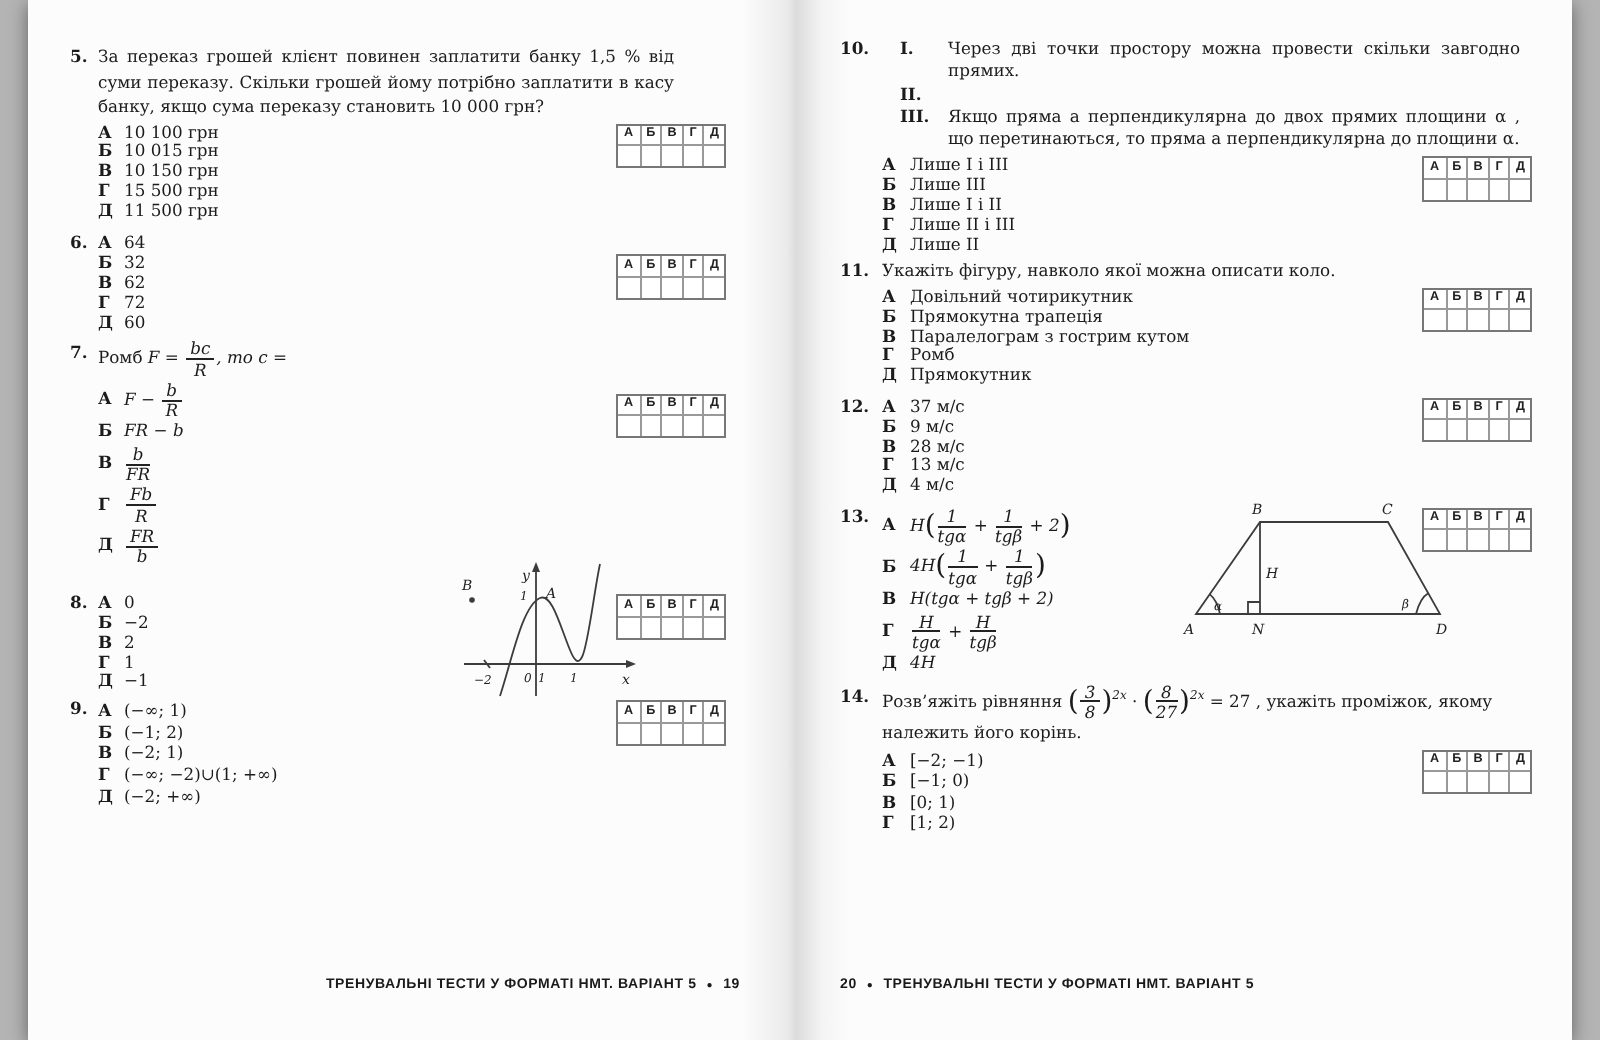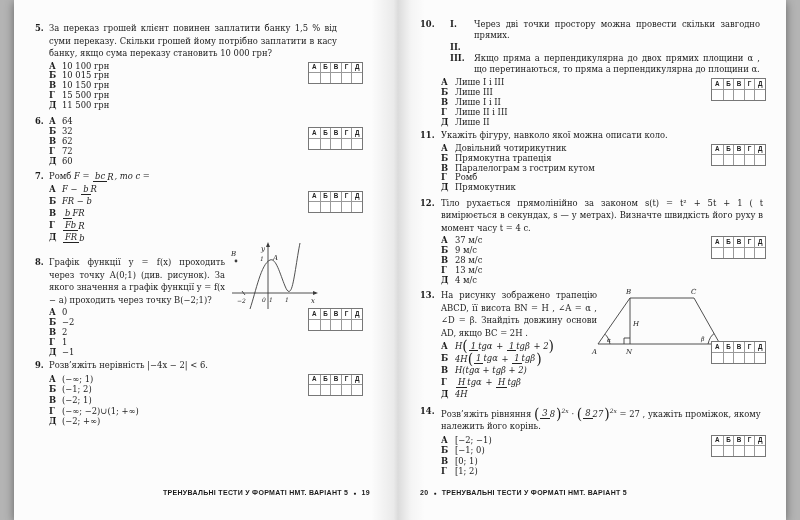--- a/index.html
+++ b/index.html
@@ -28,21 +28,21 @@
   .opt{display:flex;align-items:center;line-height:9.8px;min-height:9.8px;}
   .ol{font-weight:bold;width:13px;flex:none;}
   .page-right .ol{width:14px;}
   .mopt{margin:2px 0;}
   .stmts{margin:1px 0 3px 9px;}
   .stmts .opt{line-height:11.3px;min-height:11.3px;align-items:flex-start;}
   .stmts .ol{width:24px;}
   .stmts .ov{text-align:justify;max-width:286px;}
 
   .mi{font-style:italic;}
-  .frac{display:inline-flex;flex-direction:row;text-align:center;vertical-align:middle;
+  .frac{display:inline-flex;flex-direction:column;text-align:center;vertical-align:middle;
         font-style:italic;line-height:8.2px;margin:0 1px;}
   .frac .fn{border-bottom:0.7px solid #222;padding:0 2px 0.5px;}
   .frac .fd{padding-top:0.5px;}
   .bp{font-size:14px;line-height:10px;vertical-align:middle;font-style:normal;}
   sup.exp{font-size:6px;font-style:italic;}
 
   .agrid{position:absolute;top:0;right:20px;width:53px;background:#fff;border:1px solid #777;
          display:grid;grid-template-columns:repeat(5,1fr);grid-template-rows:9.5px 11px;z-index:3;}
   .page-right .agrid{right:8px;}
   .ag-cell{border-left:1px solid #999;display:flex;align-items:center;justify-content:center;
@@ -215,21 +215,20 @@
                 </span>
             </span>
           </div>
         </div>
       </div>
     </div>
 
     <div class="q q8" style="margin-bottom:2px">
       <span class="qnum">8.</span>
       <div class="qbody">
-        <div class="qtext">Графік функції y = f(x) проходить через точку A(0;1) (див. рисунок). За якого значення a графік функції y = f(x − a) проходить через точку B(−2;1)?</div>
         <div class="opts">
           <div class="agrid">
               <div class="ag-cell">А</div>
               <div class="ag-cell">Б</div>
               <div class="ag-cell">В</div>
               <div class="ag-cell">Г</div>
               <div class="ag-cell">Д</div>
               <div class="ag-cell"></div>
               <div class="ag-cell"></div>
               <div class="ag-cell"></div>
@@ -274,21 +273,20 @@
         <text x="9" y="62" class="small">−2</text>
         <text x="34" y="61" class="small">0</text>
         <text x="41" y="61" class="small">1</text>
         <text x="57" y="61" class="small">1</text>
       </svg>
     </div>
 
     <div class="q">
       <span class="qnum">9.</span>
       <div class="qbody">
-        <div class="qtext">Розв’яжіть нерівність |−4x − 2| &lt; 6.</div>
         <div class="opts">
           <div class="agrid">
               <div class="ag-cell">А</div>
               <div class="ag-cell">Б</div>
               <div class="ag-cell">В</div>
               <div class="ag-cell">Г</div>
               <div class="ag-cell">Д</div>
               <div class="ag-cell"></div>
               <div class="ag-cell"></div>
               <div class="ag-cell"></div>
@@ -418,21 +416,20 @@
               <span class="ol">Д</span>
               <span class="ov">Прямокутник</span>
             </div>
           </div>
       </div>
     </div>
 
     <div class="q" style="margin-bottom:4px">
       <span class="qnum">12.</span>
       <div class="qbody">
-        <div class="qtext">Тіло рухається прямолінійно за законом s(t) = t² + 5t + 1 ( t вимірюється в секундах, s — у метрах). Визначте швидкість його руху в момент часу t = 4 с.</div>
         <div class="opts">
           <div class="agrid">
               <div class="ag-cell">А</div>
               <div class="ag-cell">Б</div>
               <div class="ag-cell">В</div>
               <div class="ag-cell">Г</div>
               <div class="ag-cell">Д</div>
               <div class="ag-cell"></div>
               <div class="ag-cell"></div>
               <div class="ag-cell"></div>
@@ -459,21 +456,20 @@
               <span class="ol">Д</span>
               <span class="ov">4 м/с</span>
             </div>
           </div>
       </div>
     </div>
 
     <div class="q q13" style="margin-bottom:3px">
       <span class="qnum">13.</span>
       <div class="qbody">
-        <div class="qtext">На рисунку зображено трапецію ABCD, її висота BN = H , ∠A = α , ∠D = β. Знайдіть довжину основи AD, якщо BC = 2H .</div>
         <div class="opts">
           <div class="agrid">
               <div class="ag-cell">А</div>
               <div class="ag-cell">Б</div>
               <div class="ag-cell">В</div>
               <div class="ag-cell">Г</div>
               <div class="ag-cell">Д</div>
               <div class="ag-cell"></div>
               <div class="ag-cell"></div>
               <div class="ag-cell"></div>

